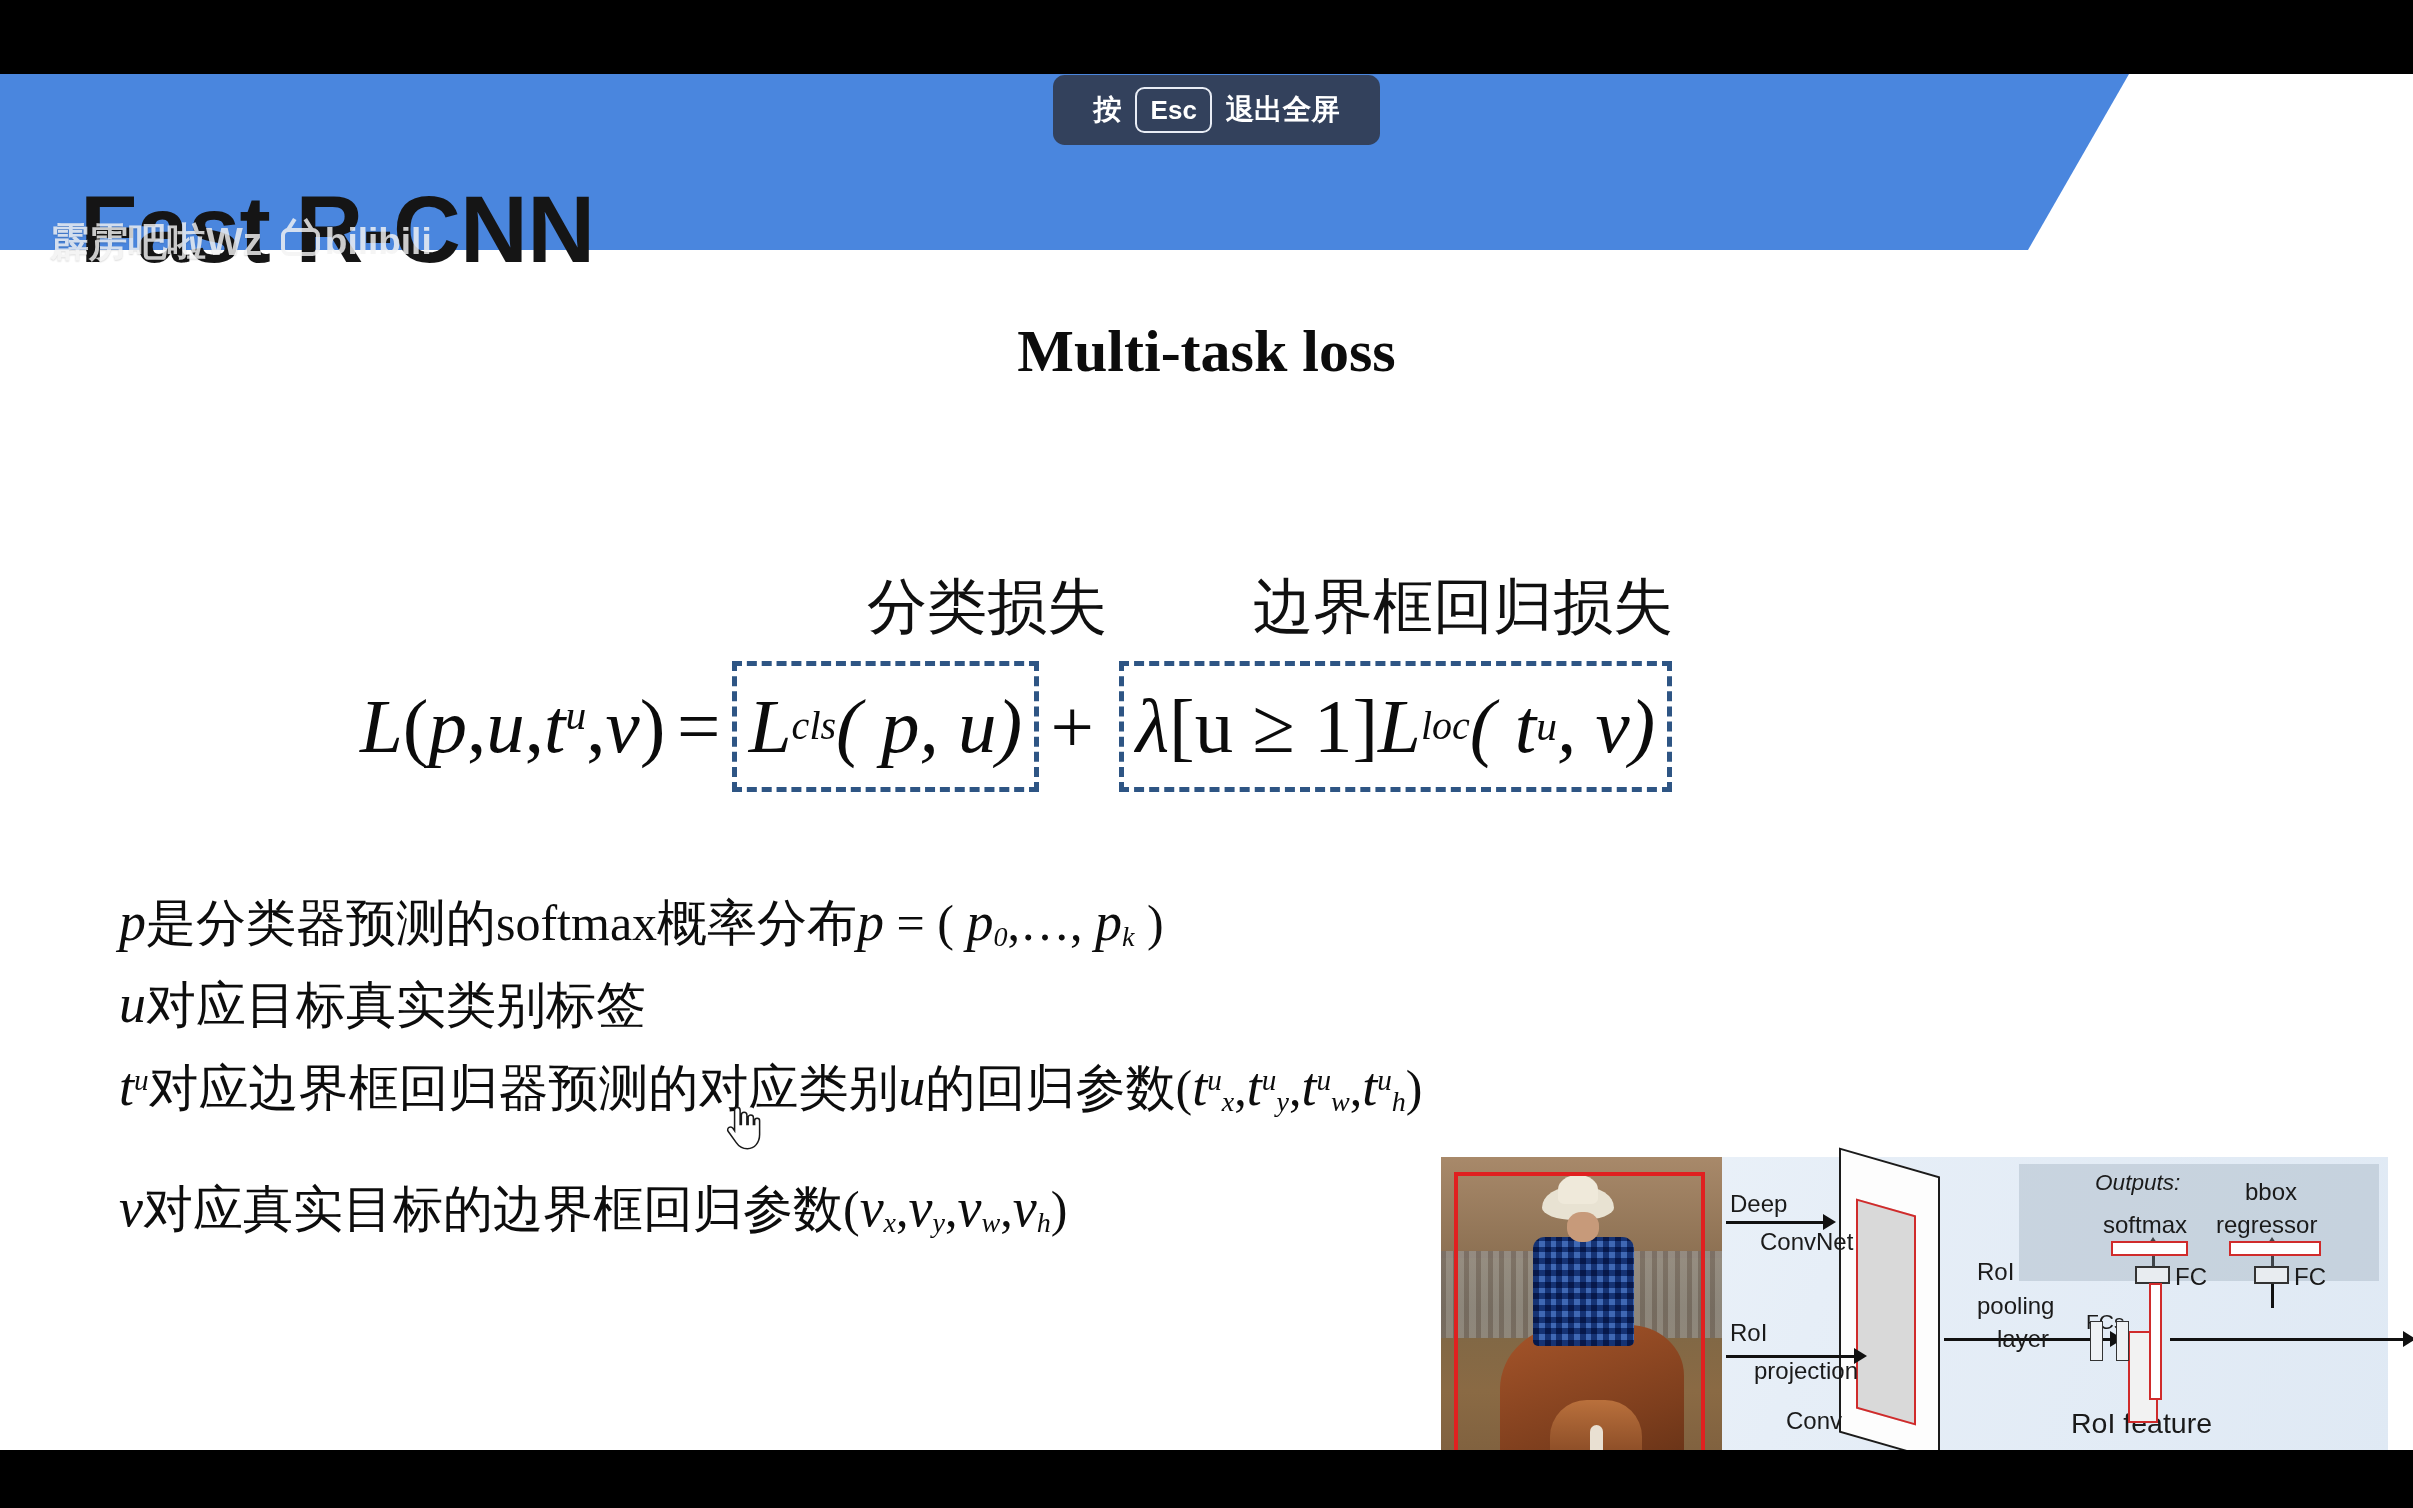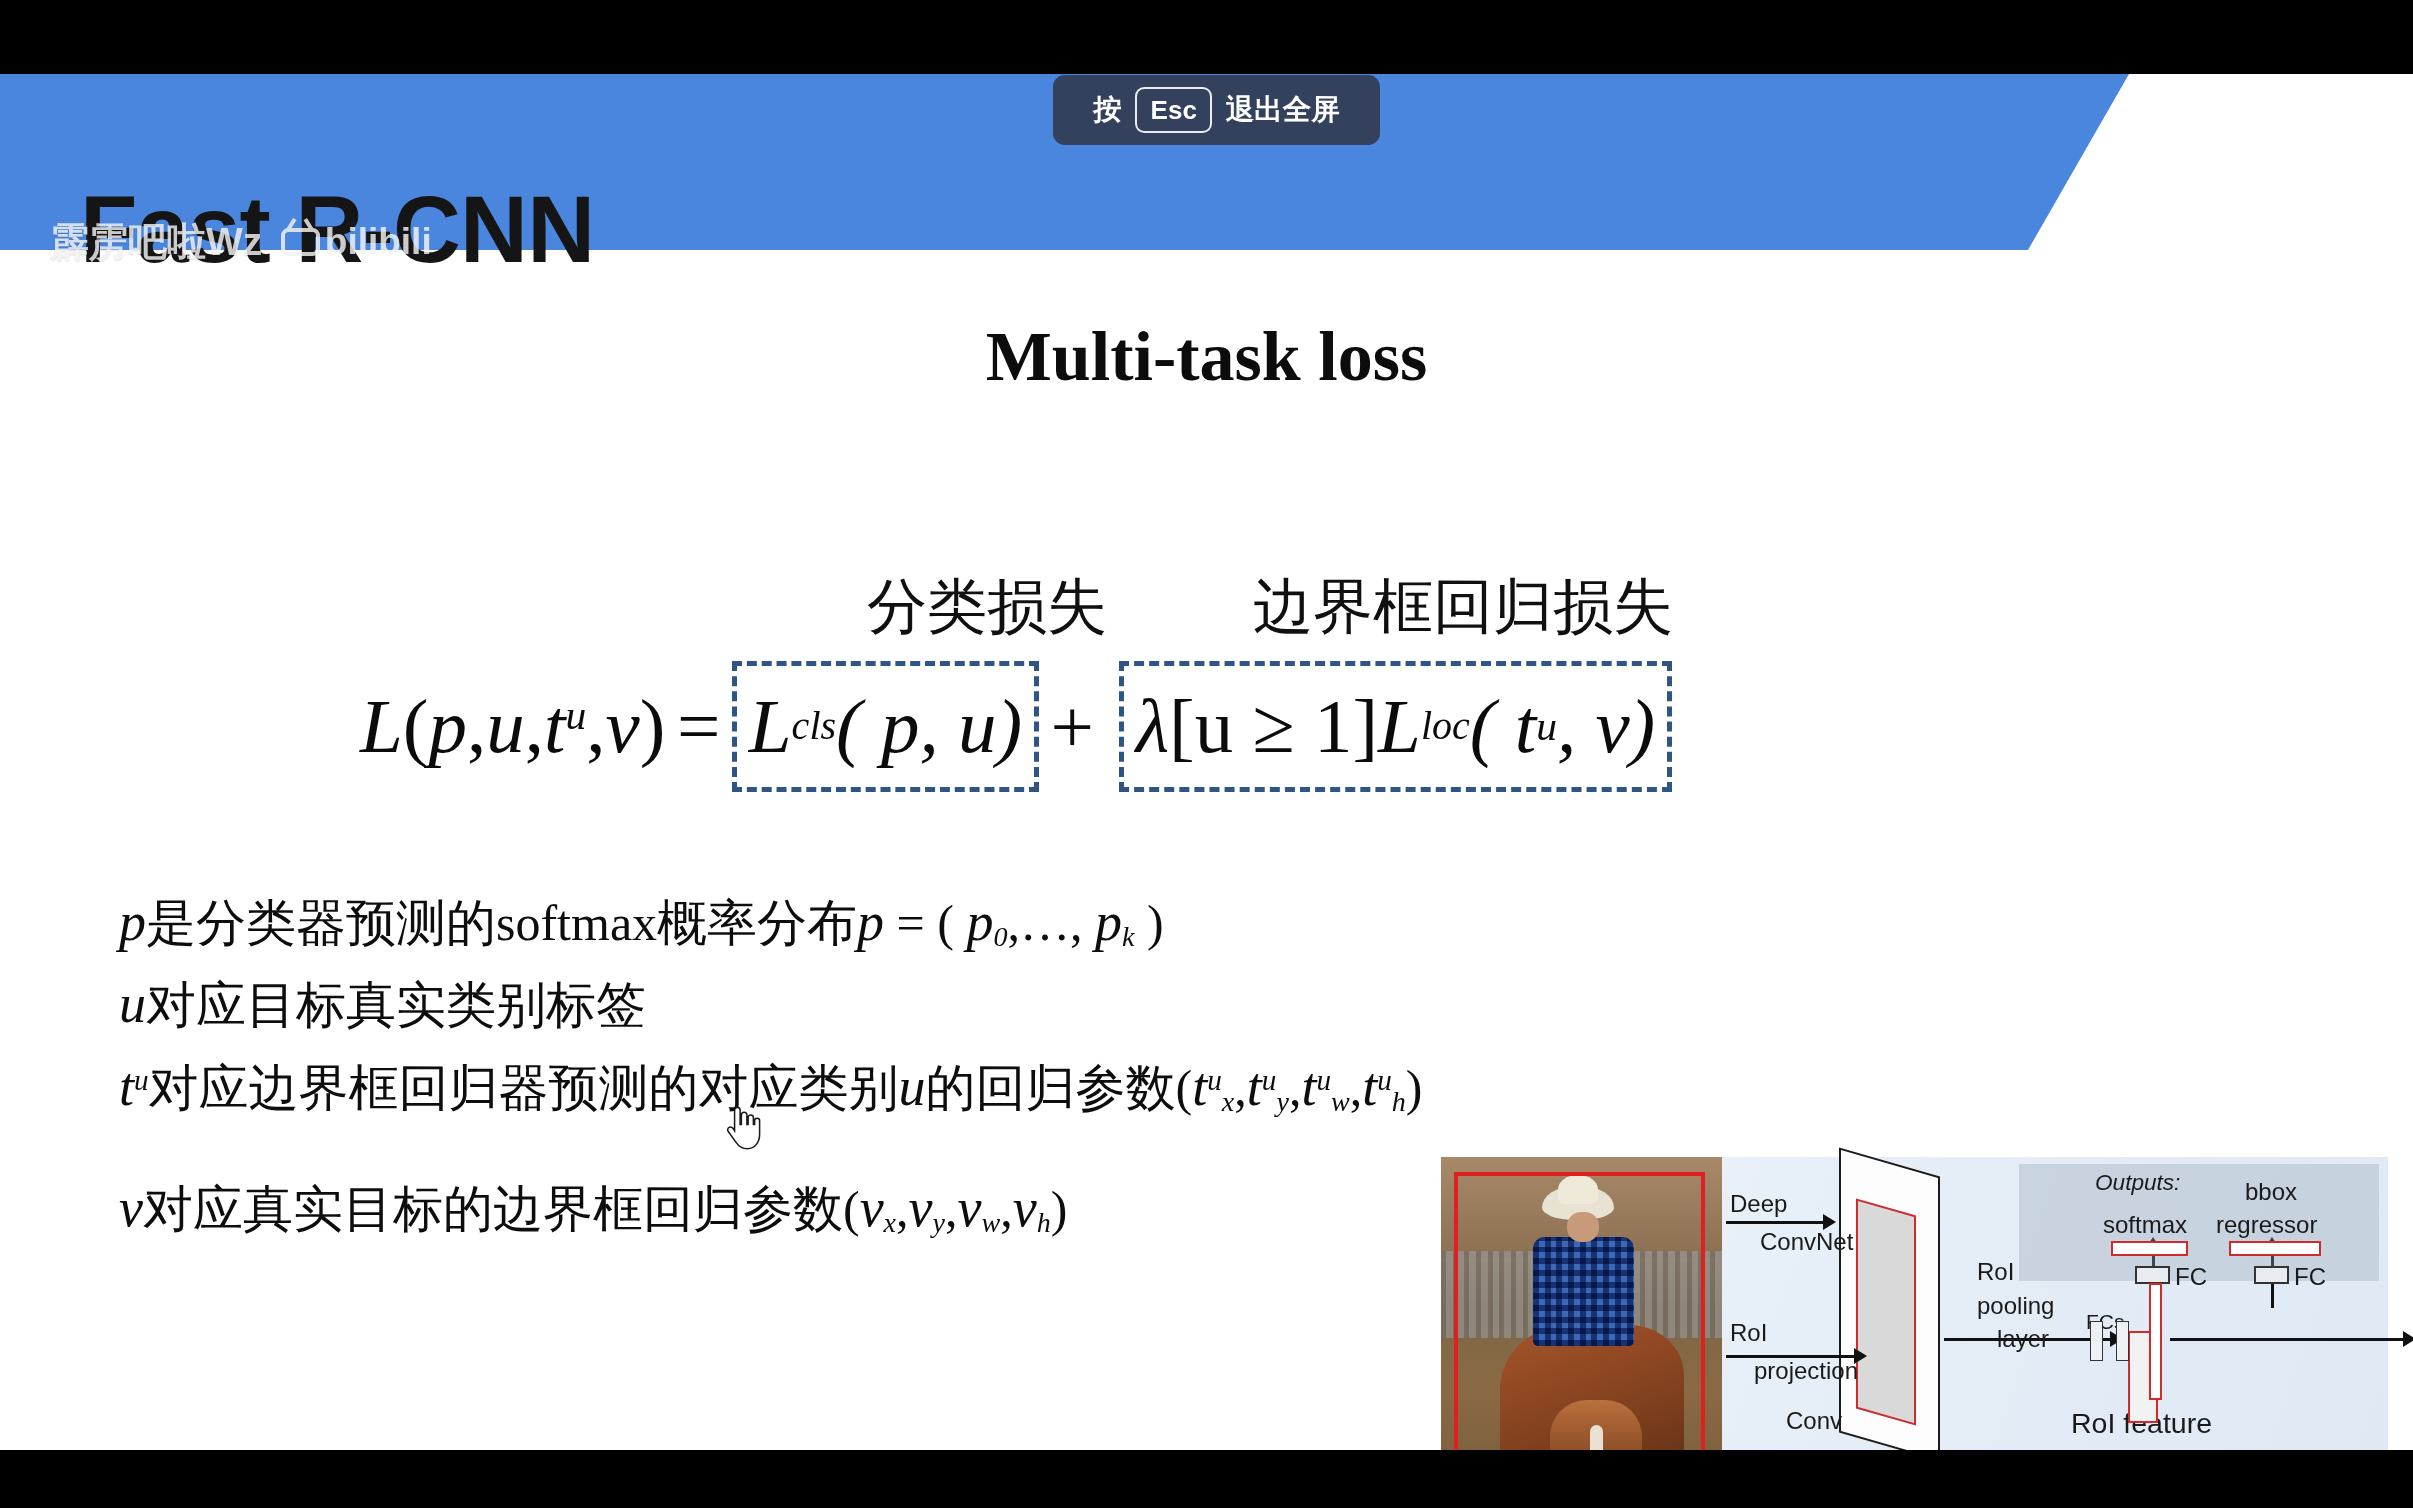--- a/index.html
+++ b/index.html
@@ -73,21 +73,21 @@
     background:#f4f4f4;
   }
   .wm-logo .tv:before{ left:4.2px; transform:rotate(32deg); }
   .wm-logo .tv:after{ right:4.2px; transform:rotate(-32deg); }
 
   
   .slide-title{
     position:absolute; left:0; top:243px; width:2413px;
     text-align:center;
     font-family:"Liberation Serif", serif;
-    font-weight:700; font-size:70px; color:#0c0c0c;
+    font-weight:700; font-size:60px; color:#0c0c0c;
     letter-spacing:0px;
   }
 
   .cn-label{
     position:absolute;
     font-family:"DejaVu Sans", sans-serif;
     font-size:60px; color:#101010; white-space:nowrap;
   }
   .cn-label.cls{ left:867px; top:493px; }
   .cn-label.loc{ left:1253px; top:493px; }

